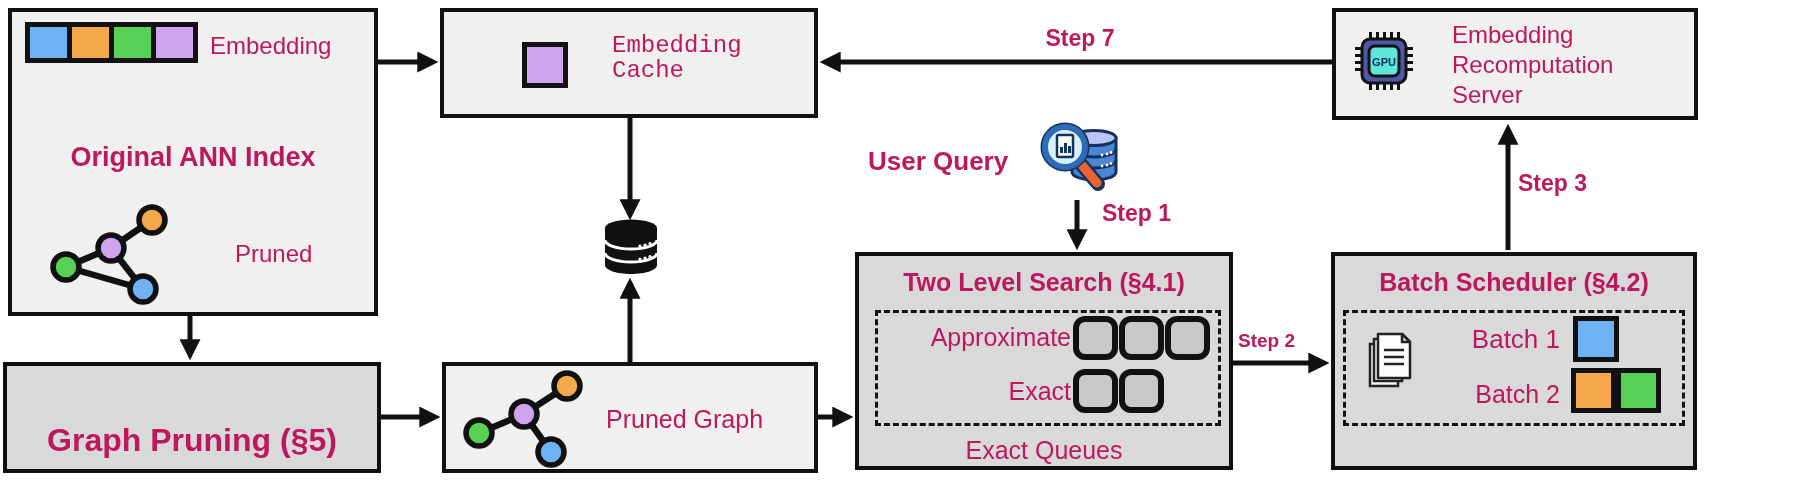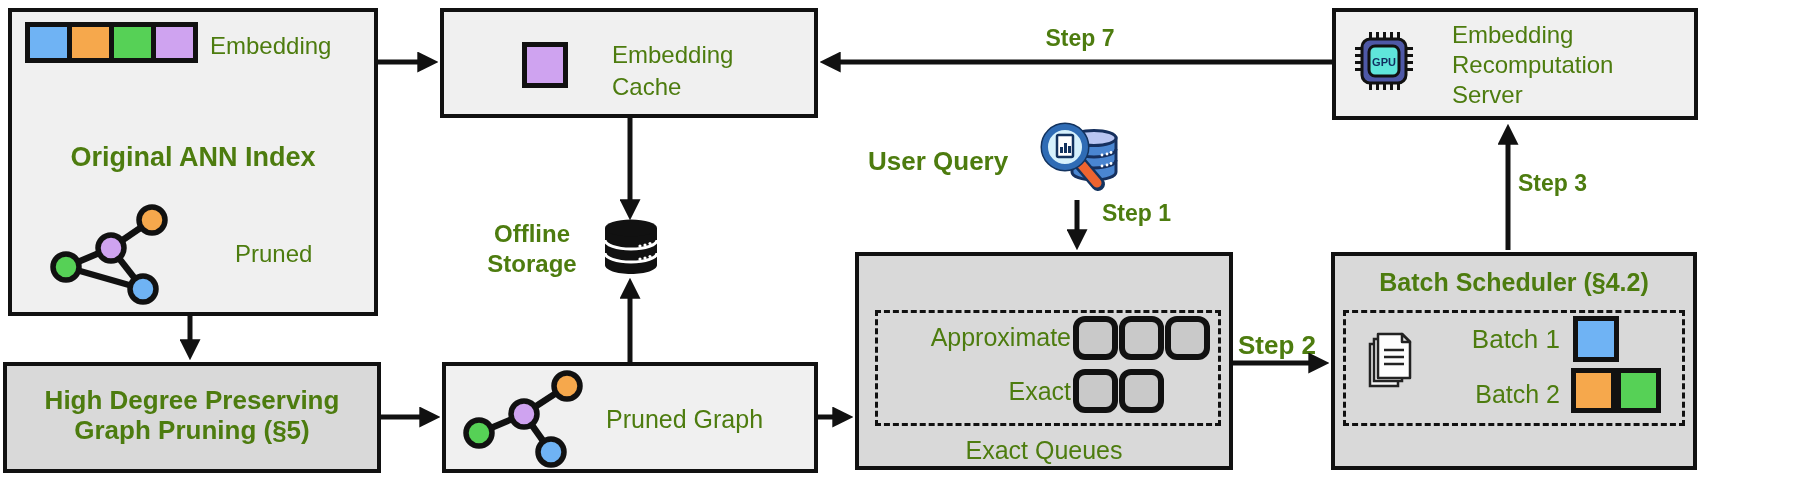--- a/index.html
+++ b/index.html
@@ -1,17 +1,17 @@
 <!DOCTYPE html>
 <html><head>
 <meta charset="utf-8">
 <style>
   html,body{margin:0;padding:0;background:#fff;}
   .stage{position:relative;width:1719px;height:481px;background:#ffffff;overflow:hidden;
-         font-family:"Liberation Sans",sans-serif;color:#4d7c0f;}
+         font-family:"Liberation Sans",sans-serif;color:#be185d;}
   .box{position:absolute;border:4px solid #111;box-sizing:border-box;}
   .light{background:#f0f0f0;}
   .dark{background:#d9d9d9;}
   .lbl{position:absolute;font-size:24px;line-height:1.2;white-space:nowrap;}
   .bold{font-weight:bold;}
   .wrap{white-space:normal;}
   .center{text-align:center;}
   .right{text-align:right;}
   .boxtitle{position:absolute;left:0;right:0;text-align:center;font-weight:bold;font-size:25px;}
   .dashed{position:absolute;border:3px dashed #111;box-sizing:border-box;}
@@ -51,24 +51,23 @@
         <circle cx="66" cy="50" r="13" fill="#cfa3f0"></circle>
         <circle cx="21" cy="69" r="13" fill="#56d156"></circle>
         <circle cx="98" cy="91" r="13" fill="#6fb3f4"></circle>
       </g>
     </svg>
     <div class="lbl" style="left:223px;top:228px;">Pruned</div>
   </div>
 
   <div class="box light" style="left:440px;top:8px;width:378px;height:110px;">
     <div class="sq" style="left: 78px; top: 30px; width: 46px; height: 46px; background: rgb(207, 163, 240);"></div>
-    <div class="lbl wrap" style="left:168px;top:27px;width:175px;line-height:32px;">Embedding Cache</div>
-  </div>
-
-  <div class="lbl wrap bold center" style="left:466px;top:219px;width:132px;line-height:30px;">Offline Storage</div>
+    <div class="lbl wrap" style="left:168px;top:21px;width:175px;line-height:25px;font-family:Liberation Mono, monospace;">Embedding Cache</div>
+  </div>
+
   <svg class="overlay" style="left:602px;top:218px;" width="58" height="60" viewBox="0 0 58 60">
     <path d="M3 10 v37 c0 5 11.6 9 26 9 s26 -4 26 -9 v-37 z" fill="#111"></path>
     <ellipse cx="29" cy="10" rx="26" ry="8.5" fill="#111"></ellipse>
     <path d="M3 22 c0 5 11.6 9 26 9 s26 -4 26 -9" stroke="#fff" stroke-width="3" fill="none"></path>
     <path d="M3 35 c0 5 11.6 9 26 9 s26 -4 26 -9" stroke="#fff" stroke-width="3" fill="none"></path>
     <g fill="#fff">
       <circle cx="38" cy="28" r="1.6"></circle>
         <circle cx="43" cy="27" r="1.6"></circle>
         <circle cx="48" cy="25.5" r="1.6"></circle>
       <circle cx="38" cy="41" r="1.6"></circle>
@@ -126,20 +125,21 @@
         <rect x="51" y="24" width="10" height="3"></rect>
         <rect x="51" y="31" width="10" height="3"></rect>
         <rect x="51" y="38" width="10" height="3"></rect>
     </g>
     <rect x="10" y="9" width="44" height="44" rx="8" stroke="#111" stroke-width="3" fill="#4e58a6"></rect>
     <rect x="17" y="16" width="30" height="30" rx="6" stroke="#111" stroke-width="3" fill="#5fe6db"></rect>
     <text x="32" y="35.5" text-anchor="middle" font-size="11" font-weight="bold" fill="#112d5e">GPU</text>
   </svg>
 
   <div class="box dark" style="left:855px;top:252px;width:378px;height:218px;">
+    <div class="boxtitle" style="top:12px;">Two Level Search (§4.1)</div>
     <div class="dashed" style="left:16px;top:54px;width:346px;height:116px;"></div>
     <div class="lbl right" style="left:28px;top:66px;width:184px;font-size:25px;">Approximate</div>
     <div class="qrow" style="left:214px;top:60px;">
       <div class="qsq"></div>
       <div class="qsq"></div>
       <div class="qsq"></div>
     </div>
     <div class="lbl right" style="left:28px;top:120px;width:184px;font-size:25px;">Exact</div>
     <div class="qrow" style="left:214px;top:113px;">
       <div class="qsq"></div>
@@ -165,22 +165,21 @@
     <div class="lbl right" style="left:90px;top:68px;width:135px;font-size:26px;">Batch 1</div>
     <div class="sq" style="left: 238px; top: 60px; width: 46px; height: 46px; background: rgb(111, 179, 244);"></div>
     <div class="lbl right" style="left:90px;top:123px;width:135px;font-size:25px;">Batch 2</div>
     <div class="brow" style="left:236px;top:112px;">
       <div class="bsq" style="background: rgb(246, 168, 76);"></div>
       <div class="bsq" style="background: rgb(86, 209, 86);"></div>
     </div>
   </div>
 
   <div class="box dark" style="left:3px;top:362px;width:378px;height:111px;">
-    <div class="boxtitle" style="top:18px;font-size:26px;line-height:33px;">High Degree Preserving</div>
-    <div class="boxtitle" style="top:48px;font-size:26px;line-height:33px;">Graph Pruning (§5)</div>
+    <div class="boxtitle" style="top:58px;font-size:32px;line-height:33px;">Graph Pruning (§5)</div>
   </div>
 
   <div class="box light" style="left:442px;top:362px;width:376px;height:111px;">
     <svg class="overlay" style="left:16px;top:4px;" width="130" height="100" viewBox="0 0 130 100">
       <g stroke="#111" stroke-width="6.5">
         <line x1="105" y1="16" x2="62" y2="44"></line>
         <line x1="62" y1="44" x2="17" y2="63"></line>
         <line x1="62" y1="44" x2="89" y2="82"></line>
       </g>
       <g stroke="#111" stroke-width="5.5">
@@ -188,21 +187,21 @@
         <circle cx="62" cy="44" r="13" fill="#cfa3f0"></circle>
         <circle cx="17" cy="63" r="13" fill="#56d156"></circle>
         <circle cx="89" cy="82" r="13" fill="#6fb3f4"></circle>
       </g>
     </svg>
     <div class="lbl" style="left:160px;top:38px;font-size:25px;">Pruned Graph</div>
   </div>
 
   <div class="lbl bold center" style="left:1010px;top:25px;width:140px;font-size:23px;">Step 7</div>
   <div class="lbl bold" style="left:1102px;top:200px;font-size:23px;">Step 1</div>
-  <div class="lbl bold" style="left:1238px;top:330px;font-size:26px;">Step 2</div>
+  <div class="lbl bold" style="left:1238px;top:330px;font-size:19px;">Step 2</div>
   <div class="lbl bold" style="left:1518px;top:170px;font-size:23px;">Step 3</div>
 
   <svg class="overlay" width="1817" height="481" viewBox="0 0 1817 481">
     <defs>
       <marker id="ah" viewBox="0 0 10 10" refX="7" refY="5" markerWidth="4.2" markerHeight="4.2" orient="auto-start-reverse">
         <path d="M0,0 L10,5 L0,10 z" fill="#111"></path>
       </marker>
     </defs>
     <g stroke="#111" stroke-width="5" fill="none">
       <line x1="378" y1="62" x2="432" y2="62" marker-end="url(#ah)"></line>

